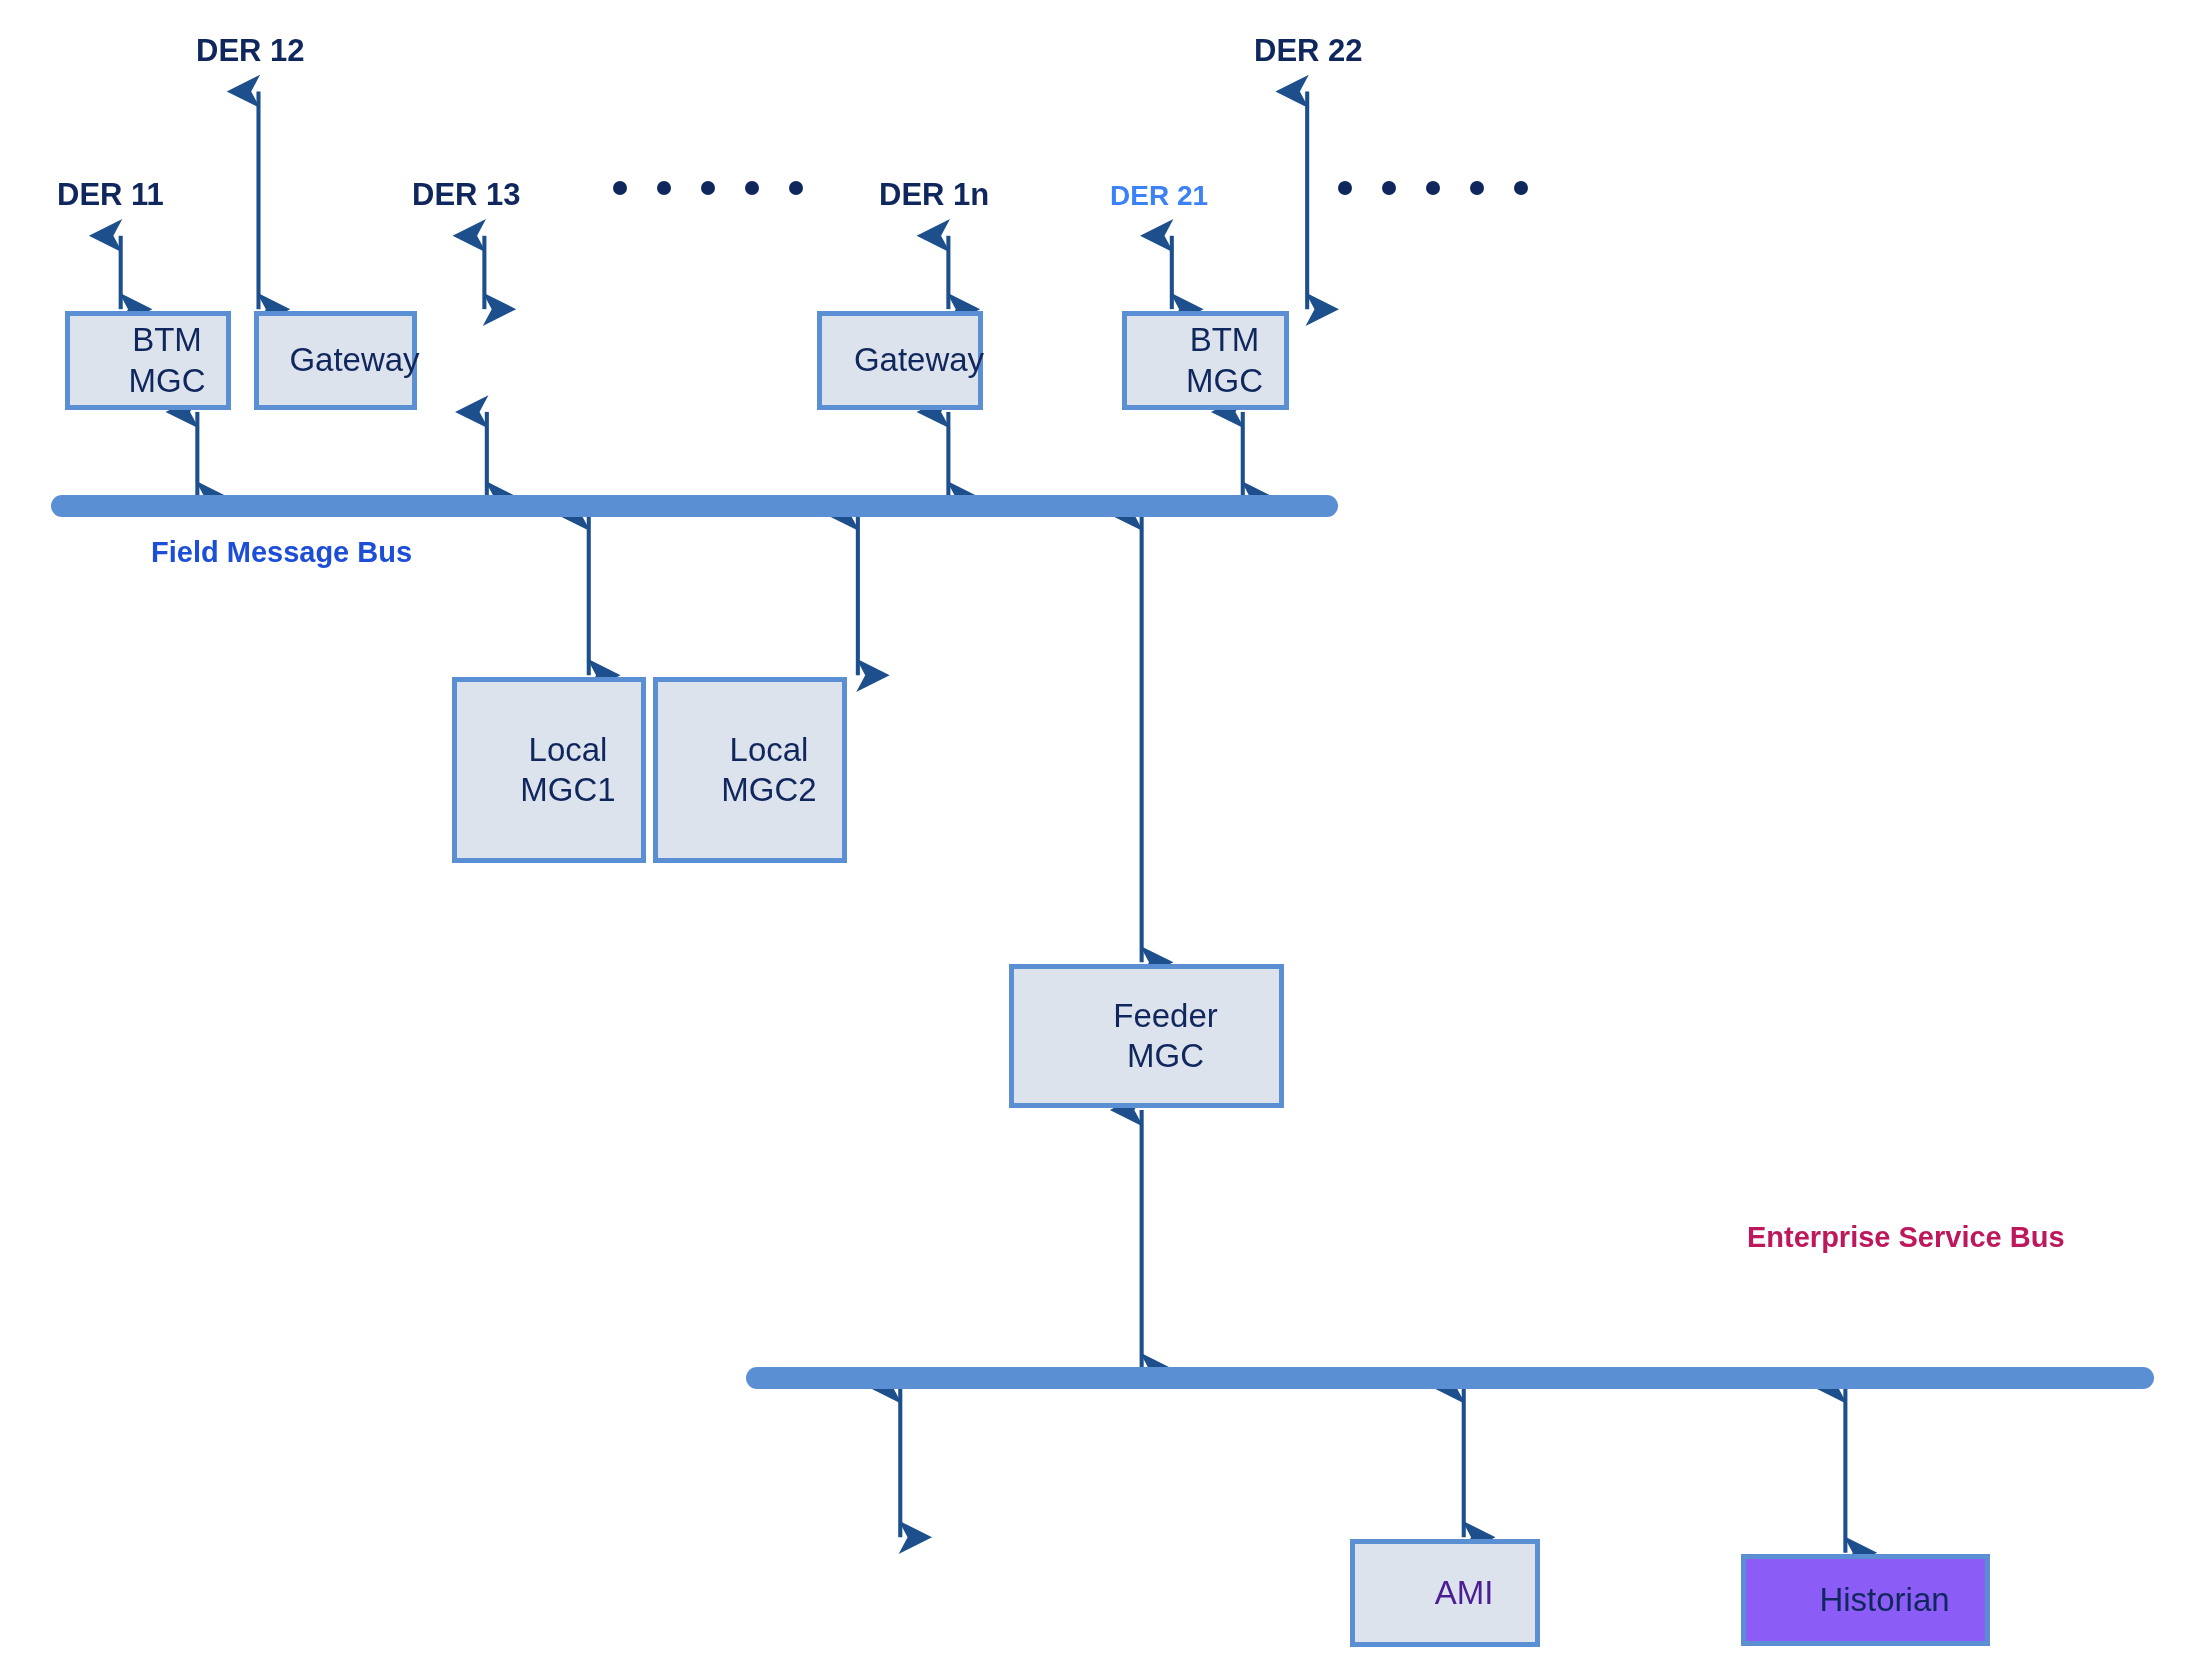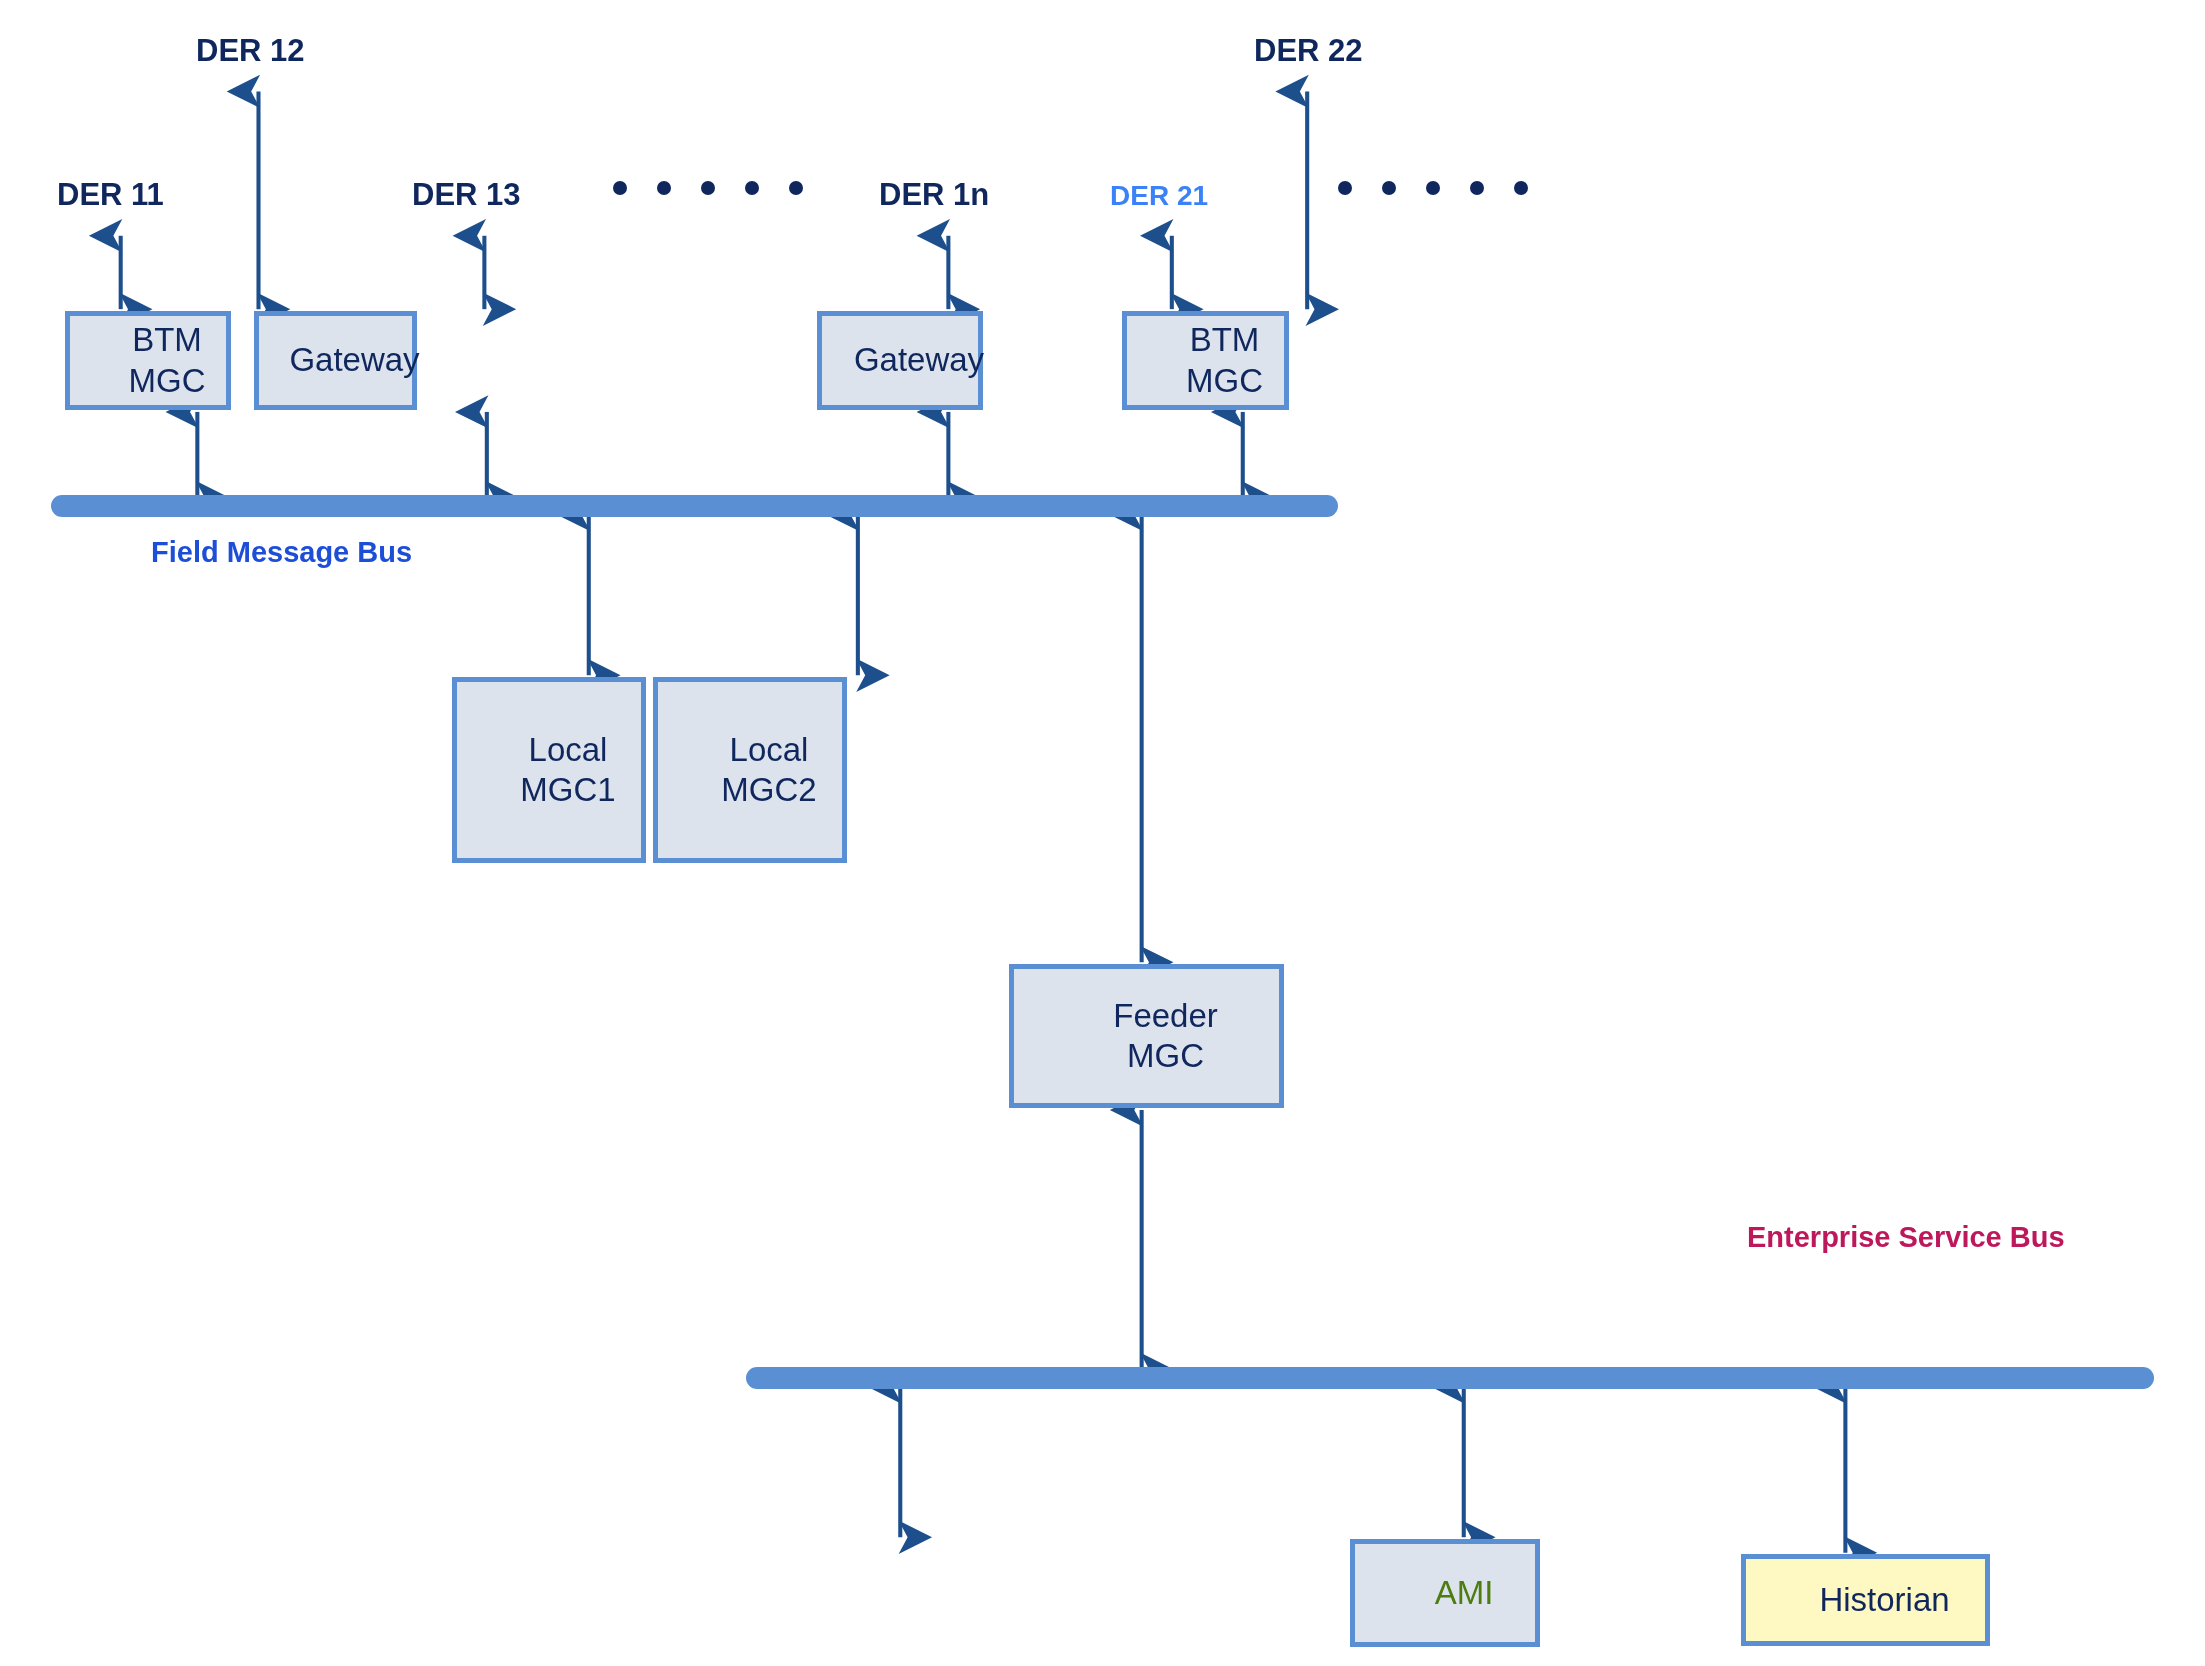--- a/index.html
+++ b/index.html
@@ -120,22 +120,22 @@
   <div class="node" id="node-0" style="left: 65px; top: 311px; width: 166px; height: 99px; font-size: 33px; background: rgb(220, 227, 236); border-color: rgb(91, 143, 212); color: rgb(16, 39, 94);">BTM MGC</div>
   <div class="node" id="node-1" style="left: 254px; top: 311px; width: 163px; height: 99px; font-size: 33px; background: rgb(220, 227, 236); border-color: rgb(91, 143, 212); color: rgb(16, 39, 94);">Gateway</div>
   <div class="node" id="node-2" style="left: 817px; top: 311px; width: 166px; height: 99px; font-size: 33px; background: rgb(220, 227, 236); border-color: rgb(91, 143, 212); color: rgb(16, 39, 94);">Gateway</div>
   <div class="node" id="node-3" style="left: 1122px; top: 311px; width: 167px; height: 99px; font-size: 33px; background: rgb(220, 227, 236); border-color: rgb(91, 143, 212); color: rgb(16, 39, 94);">BTM MGC</div>
   <div class="node" id="node-4" style="left: 452px; top: 677px; width: 194px; height: 186px; font-size: 33px; background: rgb(220, 227, 236); border-color: rgb(91, 143, 212); color: rgb(16, 39, 94);">Local
 MGC1</div>
   <div class="node" id="node-5" style="left: 653px; top: 677px; width: 194px; height: 186px; font-size: 33px; background: rgb(220, 227, 236); border-color: rgb(91, 143, 212); color: rgb(16, 39, 94);">Local
 MGC2</div>
   <div class="node" id="node-6" style="left: 1009px; top: 964px; width: 275px; height: 144px; font-size: 33px; background: rgb(220, 227, 236); border-color: rgb(91, 143, 212); color: rgb(16, 39, 94);">Feeder
 MGC</div>
-  <div class="node" id="node-8" style="left: 1350px; top: 1539px; width: 190px; height: 108px; font-size: 33px; background: rgb(220, 227, 236); border-color: rgb(91, 143, 212); color: #4d7c0f;">AMI</div>
-  <div class="node" id="node-9" style="left: 1741px; top: 1554px; width: 249px; height: 92px; font-size: 33px; background: #fef9c3; border-color: rgb(91, 143, 212); color: rgb(16, 39, 94);">Historian</div>
+  <div class="node" id="node-8" style="left: 1350px; top: 1539px; width: 190px; height: 108px; font-size: 33px; background: rgb(220, 227, 236); border-color: rgb(91, 143, 212); color: #4c1d95;">AMI</div>
+  <div class="node" id="node-9" style="left: 1741px; top: 1554px; width: 249px; height: 92px; font-size: 33px; background: #8b5cf6; border-color: rgb(91, 143, 212); color: rgb(16, 39, 94);">Historian</div>
 
   <div class="label" id="der-0" style="left: 57px; top: 167px; font-size: 31px; color: rgb(16, 39, 94);">DER 11</div>
   <div class="label" id="der-1" style="left: 196px; top: 23px; font-size: 31px; color: rgb(16, 39, 94);">DER 12</div>
   <div class="label" id="der-2" style="left: 412px; top: 167px; font-size: 31px; color: rgb(16, 39, 94);">DER 13</div>
   <div class="label" id="der-3" style="left: 879px; top: 167px; font-size: 31px; color: rgb(16, 39, 94);">DER 1n</div>
   <div class="label" id="der-4" style="left: 1110px; top: 170px; font-size: 28px; color: #3b82f6;">DER 21</div>
   <div class="label" id="der-5" style="left: 1254px; top: 23px; font-size: 31px; color: rgb(16, 39, 94);">DER 22</div>
 
   <div class="dots" id="dots-0" style="left: 613px; top: 181px; gap: 30px;">
       <span class="dot" style="background: rgb(16, 39, 94);"></span>

